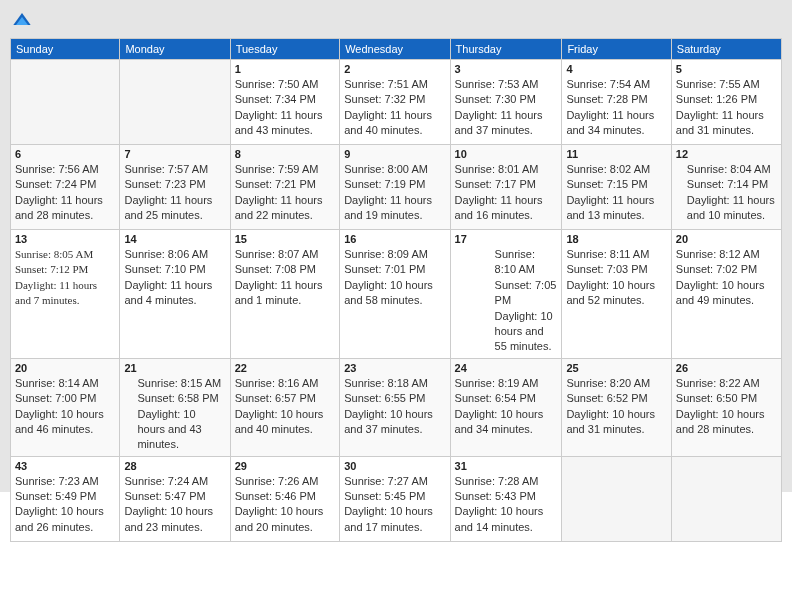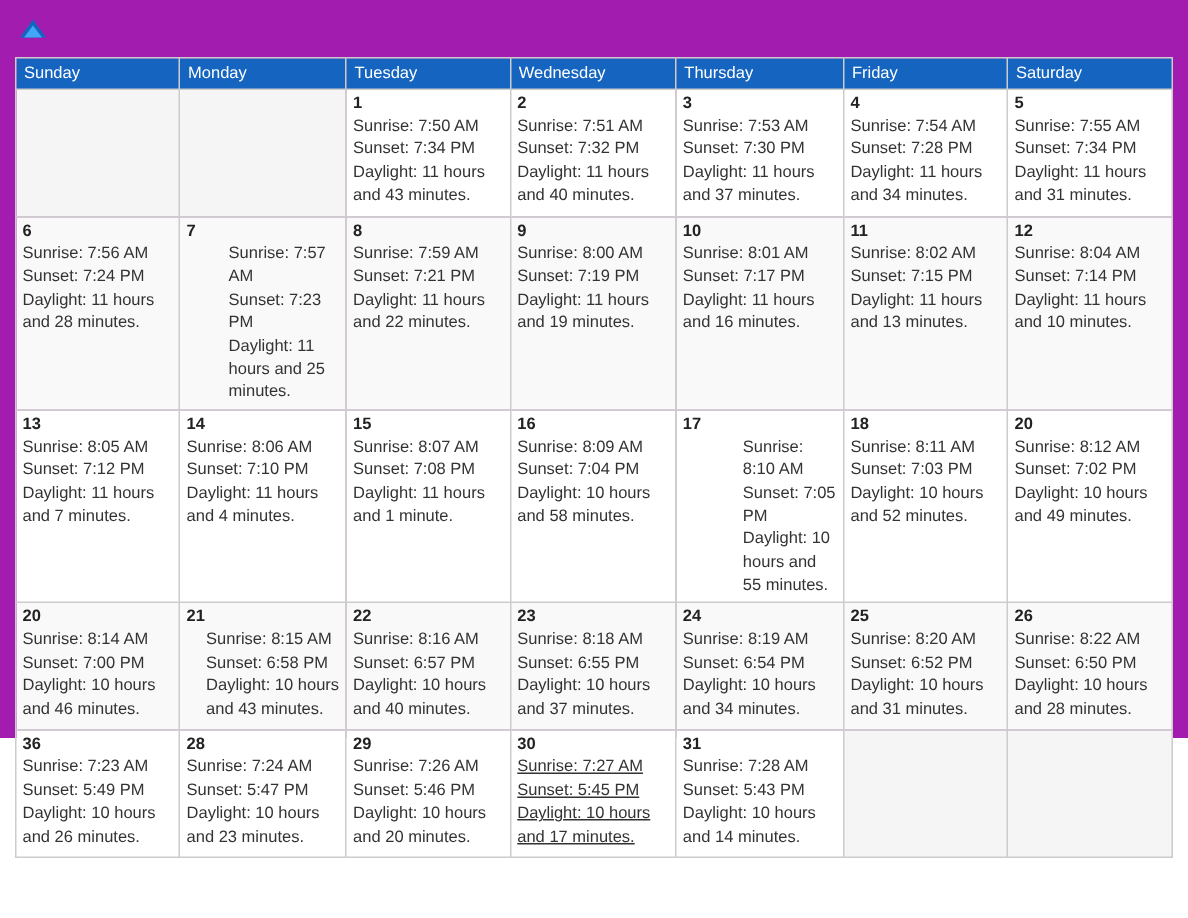--- a/index.html
+++ b/index.html
@@ -6,21 +6,21 @@
     body {
       width: 792px;
       height: 612px;
       background: #ffffff;
       font-family: Arial, sans-serif;
       overflow: hidden;
     }
     .page {
       width: 792px;
       height: 492px;
-      background: #a21caf;
+      background: #e5e5e5;
       padding: 10px;
     }
     .header {
       display: flex;
       justify-content: space-between;
       align-items: flex-start;
       margin-bottom: 8px;
     }
     .logo {
       display: flex;
@@ -150,34 +150,34 @@
           </td>
           <td>
             <span class="day-number">4</span>
             <div class="day-info" style="white-space: pre-line;">Sunrise: 7:54 AM
 Sunset: 7:28 PM
 Daylight: 11 hours and 34 minutes.</div>
           </td>
           <td>
             <span class="day-number">5</span>
             <div class="day-info" style="white-space: pre-line;">Sunrise: 7:55 AM
-Sunset: 7:34 PM
+Sunset: 1:26 PM
 Daylight: 11 hours and 31 minutes.</div>
           </td>
         </tr>
         <tr>
           <td>
             <span class="day-number">6</span>
             <div class="day-info" style="white-space: pre-line;">Sunrise: 7:56 AM
 Sunset: 7:24 PM
 Daylight: 11 hours and 28 minutes.</div>
           </td>
           <td>
             <span class="day-number">7</span>
-            <div class="day-info" style="white-space: pre-line; margin-left: 28px;">Sunrise: 7:57 AM
+            <div class="day-info" style="white-space: pre-line;">Sunrise: 7:57 AM
 Sunset: 7:23 PM
 Daylight: 11 hours and 25 minutes.</div>
           </td>
           <td>
             <span class="day-number">8</span>
             <div class="day-info" style="white-space: pre-line;">Sunrise: 7:59 AM
 Sunset: 7:21 PM
 Daylight: 11 hours and 22 minutes.</div>
           </td>
           <td>
@@ -193,48 +193,48 @@
 Daylight: 11 hours and 16 minutes.</div>
           </td>
           <td>
             <span class="day-number">11</span>
             <div class="day-info" style="white-space: pre-line;">Sunrise: 8:02 AM
 Sunset: 7:15 PM
 Daylight: 11 hours and 13 minutes.</div>
           </td>
           <td>
             <span class="day-number">12</span>
-            <div class="day-info" style="white-space: pre-line;">Sunrise: 8:04 AM
+            <div class="day-info" style="white-space: pre-line; margin-left: 11px;">Sunrise: 8:04 AM
 Sunset: 7:14 PM
 Daylight: 11 hours and 10 minutes.</div>
           </td>
         </tr>
         <tr>
           <td>
             <span class="day-number">13</span>
-            <div class="day-info" style="white-space: pre-line;">Sunrise: 8:05 AM
+            <div class="day-info" style="white-space: pre-line; font-family: Liberation Serif, serif;">Sunrise: 8:05 AM
 Sunset: 7:12 PM
 Daylight: 11 hours and 7 minutes.</div>
           </td>
           <td>
             <span class="day-number">14</span>
             <div class="day-info" style="white-space: pre-line;">Sunrise: 8:06 AM
 Sunset: 7:10 PM
 Daylight: 11 hours and 4 minutes.</div>
           </td>
           <td>
             <span class="day-number">15</span>
             <div class="day-info" style="white-space: pre-line;">Sunrise: 8:07 AM
 Sunset: 7:08 PM
 Daylight: 11 hours and 1 minute.</div>
           </td>
           <td>
             <span class="day-number">16</span>
             <div class="day-info" style="white-space: pre-line;">Sunrise: 8:09 AM
-Sunset: 7:04 PM
+Sunset: 7:01 PM
 Daylight: 10 hours and 58 minutes.</div>
           </td>
           <td>
             <span class="day-number">17</span>
             <div class="day-info" style="white-space: pre-line; margin-left: 40px;">Sunrise: 8:10 AM
 Sunset: 7:05 PM
 Daylight: 10 hours and 55 minutes.</div>
           </td>
           <td>
             <span class="day-number">18</span>
@@ -288,40 +288,40 @@
           </td>
           <td>
             <span class="day-number">26</span>
             <div class="day-info" style="white-space: pre-line;">Sunrise: 8:22 AM
 Sunset: 6:50 PM
 Daylight: 10 hours and 28 minutes.</div>
           </td>
         </tr>
         <tr>
           <td>
-            <span class="day-number">36</span>
+            <span class="day-number">43</span>
             <div class="day-info" style="white-space: pre-line;">Sunrise: 7:23 AM
 Sunset: 5:49 PM
 Daylight: 10 hours and 26 minutes.</div>
           </td>
           <td>
             <span class="day-number">28</span>
             <div class="day-info" style="white-space: pre-line;">Sunrise: 7:24 AM
 Sunset: 5:47 PM
 Daylight: 10 hours and 23 minutes.</div>
           </td>
           <td>
             <span class="day-number">29</span>
             <div class="day-info" style="white-space: pre-line;">Sunrise: 7:26 AM
 Sunset: 5:46 PM
 Daylight: 10 hours and 20 minutes.</div>
           </td>
           <td>
             <span class="day-number">30</span>
-            <div class="day-info" style="white-space: pre-line; text-decoration: underline;">Sunrise: 7:27 AM
+            <div class="day-info" style="white-space: pre-line;">Sunrise: 7:27 AM
 Sunset: 5:45 PM
 Daylight: 10 hours and 17 minutes.</div>
           </td>
           <td>
             <span class="day-number">31</span>
             <div class="day-info" style="white-space: pre-line;">Sunrise: 7:28 AM
 Sunset: 5:43 PM
 Daylight: 10 hours and 14 minutes.</div>
           </td>
           <td class="empty"></td>

